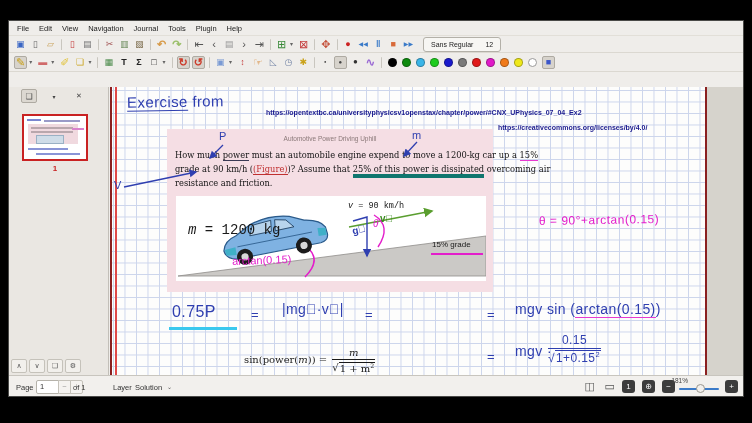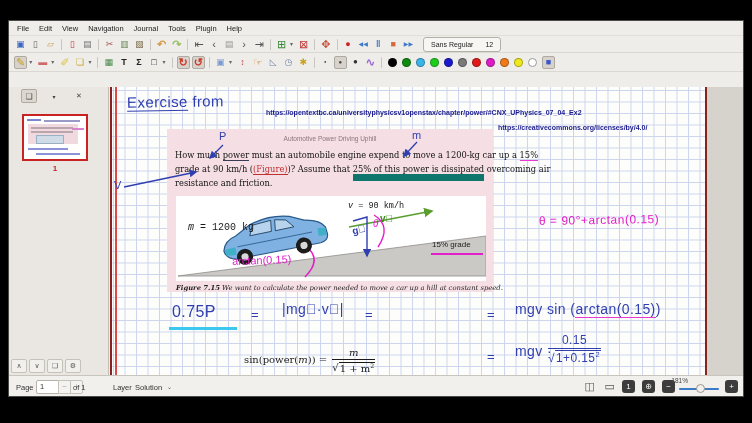--- a/index.html
+++ b/index.html
@@ -55,21 +55,21 @@
   #canvas{position:absolute;left:101px;top:66px;right:0;bottom:21px;background:#d6d3cc;overflow:hidden}
   #page{position:absolute;left:0;top:0;width:597px;height:100%;
         background-color:#fdfdfc;
         background-image:linear-gradient(#ccd5ec 1px,transparent 1px),
                          linear-gradient(90deg,#ccd5ec 1px,transparent 1px);
         background-size:11.5px 11.5px;background-position:1px 3px;
         border-left:2px solid #8a2020;border-right:2px solid #8a2020;box-sizing:border-box}
   .marginline{position:absolute;left:3px;top:0;bottom:0;width:2px;background:#e04848}
   .hw{color:#2f3fb0;letter-spacing:.4px}
   .mag{color:#e31ecb}
-  .underl-cyan{border-bottom:7px solid #0f766e}
+  .underl-cyan{border-bottom:4px solid #0f766e}
   .underl-mag{border-bottom:1.5px solid #e83ad0}
   .underl-dark{border-bottom:1px solid #3a3a55}
   .figlink{color:#c03030;border-bottom:1px solid #c03030}
   
   #pinkbox{position:absolute;left:57px;top:42px;width:326px;height:163px;background:#f5dee4}
   .exline{position:absolute;left:8px;white-space:nowrap;font-family:"DejaVu Serif",serif;
           font-size:8.3px;color:#141414}
   #figbox{position:absolute;left:9px;top:67px;width:310px;height:85px;background:#fff}
   .figtext{position:absolute;font-family:Liberation Mono, monospace;color:#1a1a1a;white-space:nowrap}
   .frac{display:inline-flex;flex-direction:column;align-items:center;vertical-align:middle}
@@ -391,33 +391,30 @@
           <path d="M40,13 L36,23 L58,22 L59,11 Z" fill="#b8d4ec" stroke="#1a3a5a" stroke-width="0.8"></path>
           <path d="M63,11 L62,22 L81,21 L74,13 Z" fill="#b8d4ec" stroke="#1a3a5a" stroke-width="0.8"></path>
           <path d="M9,33 L20,32 L20,40 L10,39 Z" fill="#3fb0c8"></path>
           <path d="M104,26 L112,27 L112,34 L104,34 Z" fill="#3fb0c8"></path>
           <line x1="22" y1="32" x2="98" y2="29" stroke="#2a5a8a" stroke-width="0.8"></line>
           <circle cx="28" cy="43" r="8" fill="#1c1c1c"></circle>
             <circle cx="28" cy="43" r="3.6" fill="#d8d8d8"></circle>
           <circle cx="88" cy="41" r="8" fill="#1c1c1c"></circle>
             <circle cx="88" cy="41" r="3.6" fill="#d8d8d8"></circle>
         </svg>
-        <div class="figtext" style="left:12px;top:26px;font-size:10px"><i>m</i><span> = 1200 kg</span></div>
+        <div class="figtext" style="left:12px;top:26px;font-size:14px"><i>m</i><span> = 1200 kg</span></div>
         <div class="figtext" style="left:172px;top:5px;font-size:8.5px"><i>v</i><span> = 90 km/h</span></div>
         <div class="abs" style="left:204px;top:17px;font-size:10px;color:#3a8a1f;font-weight:bold">v⃗</div>
         <div class="abs hw" style="left:176px;top:28px;font-size:10px;font-weight:bold;transform:rotate(-12deg)">g⃗</div>
         <div class="abs mag" style="left:197px;top:22px;font-size:10px;font-style:italic">θ</div>
         <div class="abs mag" style="left:56px;top:58px;font-size:11px;transform:rotate(-2deg)">arctan(0.15)</div>
         <div class="figtext" style="left:256px;top:44px;font-size:8px;font-family:'Liberation Sans',sans-serif">15% grade</div>
         <div class="abs" style="left:255px;top:57px;width:52px;height:1.8px;background:#e31ecb"></div>
       </div>
 
-      <div class="abs" style="left:9px;top:155px;font-size:6.8px;font-family:'DejaVu Serif',serif;color:#222;font-style:italic;white-space:nowrap">
-        <b>Figure 7.15</b><span> We want to calculate the power needed to move a car up a hill at constant speed.</span>
-      </div>
     </div>
 
     <svg width="635" height="290" style="position:absolute;left:0;top:0;pointer-events:none">
       <defs>
         <marker id="ah-hw" markerWidth="8" markerHeight="8" refX="5" refY="3" orient="auto">
           <path d="M0,0 L6,3 L0,6 Z" fill="#2f3fb0"></path>
           </marker>
       </defs>
       <line x1="113" y1="58" x2="100" y2="71" stroke="#2f3fb0" stroke-width="1.3" marker-end="url(#ah-hw)"></line>
       <line x1="307" y1="55" x2="294" y2="69" stroke="#2f3fb0" stroke-width="1.3" marker-end="url(#ah-hw)"></line>

